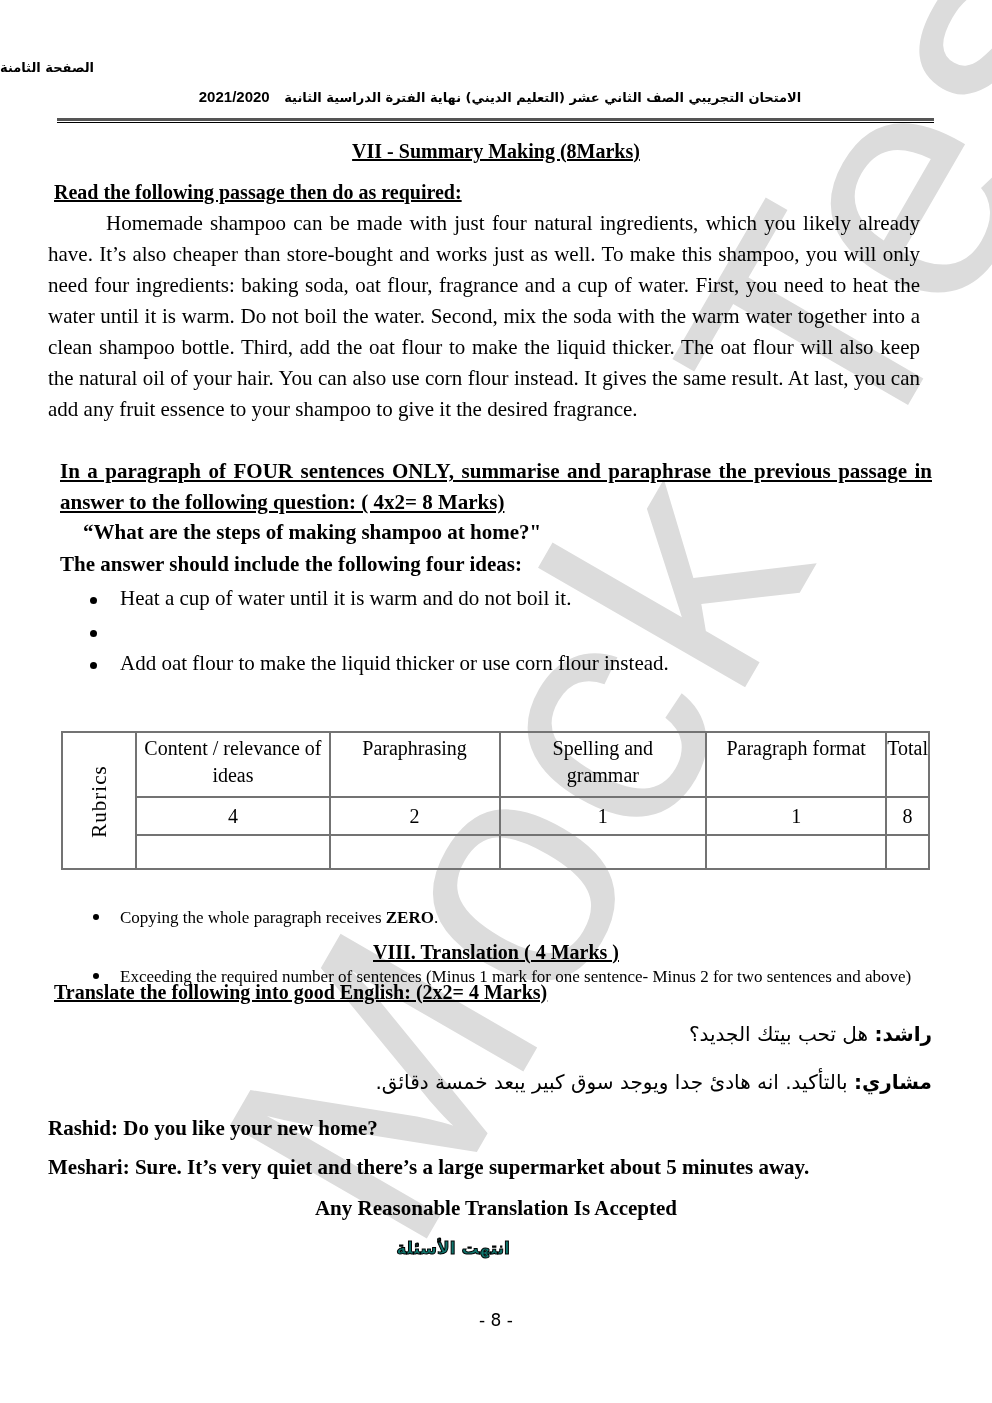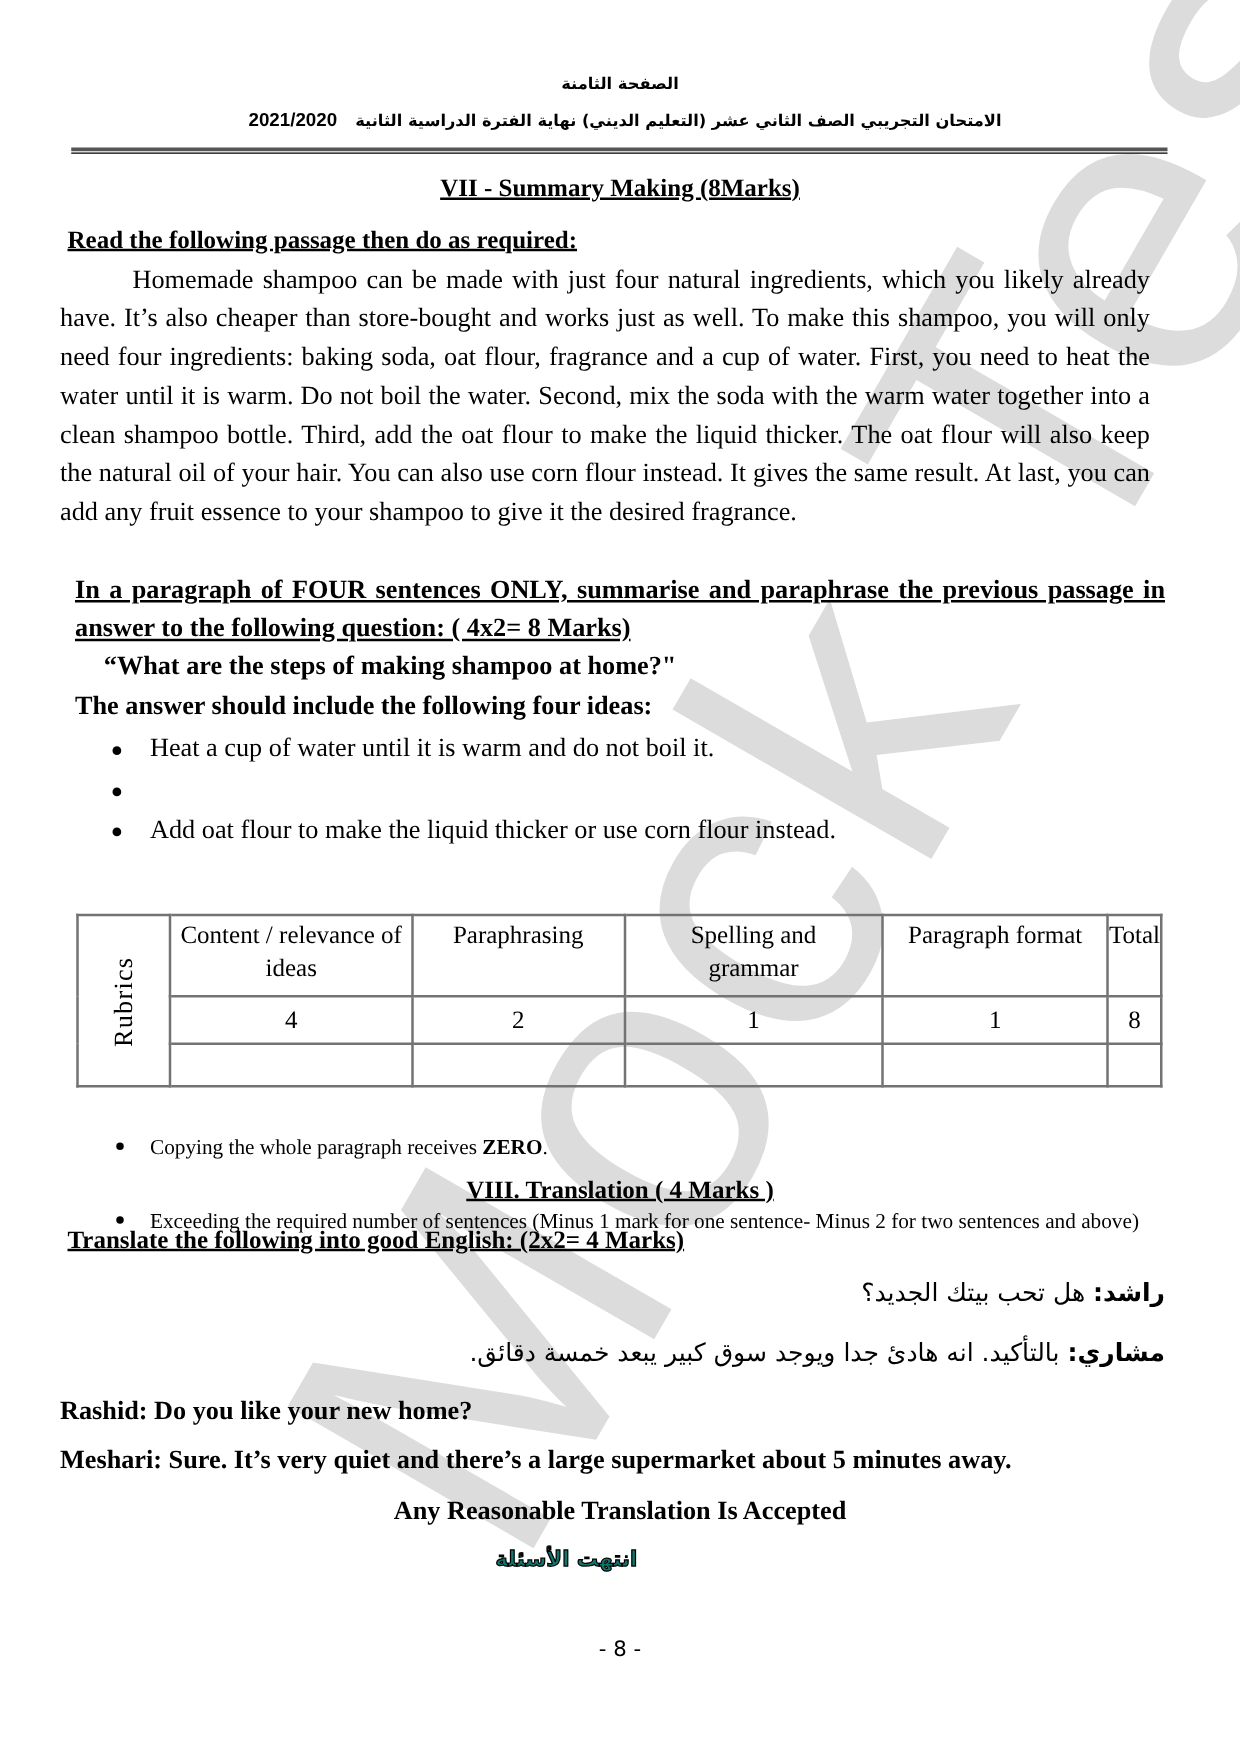--- a/index.html
+++ b/index.html
@@ -10,21 +10,21 @@
     .watermark {
       position: absolute; left: 40px; top: 620px;
       font-family: "Liberation Sans", "DejaVu Sans", sans-serif;
       font-size: 330px; font-weight: normal; color: #dcdcdc;
       transform: rotate(-60deg); transform-origin: left top;
       white-space: nowrap; letter-spacing: 6px; z-index: 0;
       left: 150px; top: 1110px;
     }
     .page { position: relative; z-index: 1; }
     .hdr-title {
-      position: absolute; left: 0; width: 992px; top: 60px; text-align: center;
+      position: absolute; left: 0; width: 992px; top: 60px; text-align: left;
       font-family: "DejaVu Sans", sans-serif; font-size: 13px; font-weight: bold;
     }
     .hdr-sub {
       position: absolute; left: 170px; width: 660px; top: 88px; text-align: center;
       font-family: "DejaVu Sans", sans-serif; font-size: 13px; font-weight: bold;
       direction: ltr; white-space: nowrap;
     }
     .hdr-sub .year { font-family: "Liberation Sans", sans-serif; font-size: 15px; margin-right: 10px; }
     .hdr-rule1 { position: absolute; left: 57px; width: 877px; top: 118px; height: 3px; background: #555; }
     .hdr-rule2 { position: absolute; left: 57px; width: 877px; top: 122px; height: 1px; background: #000; }

